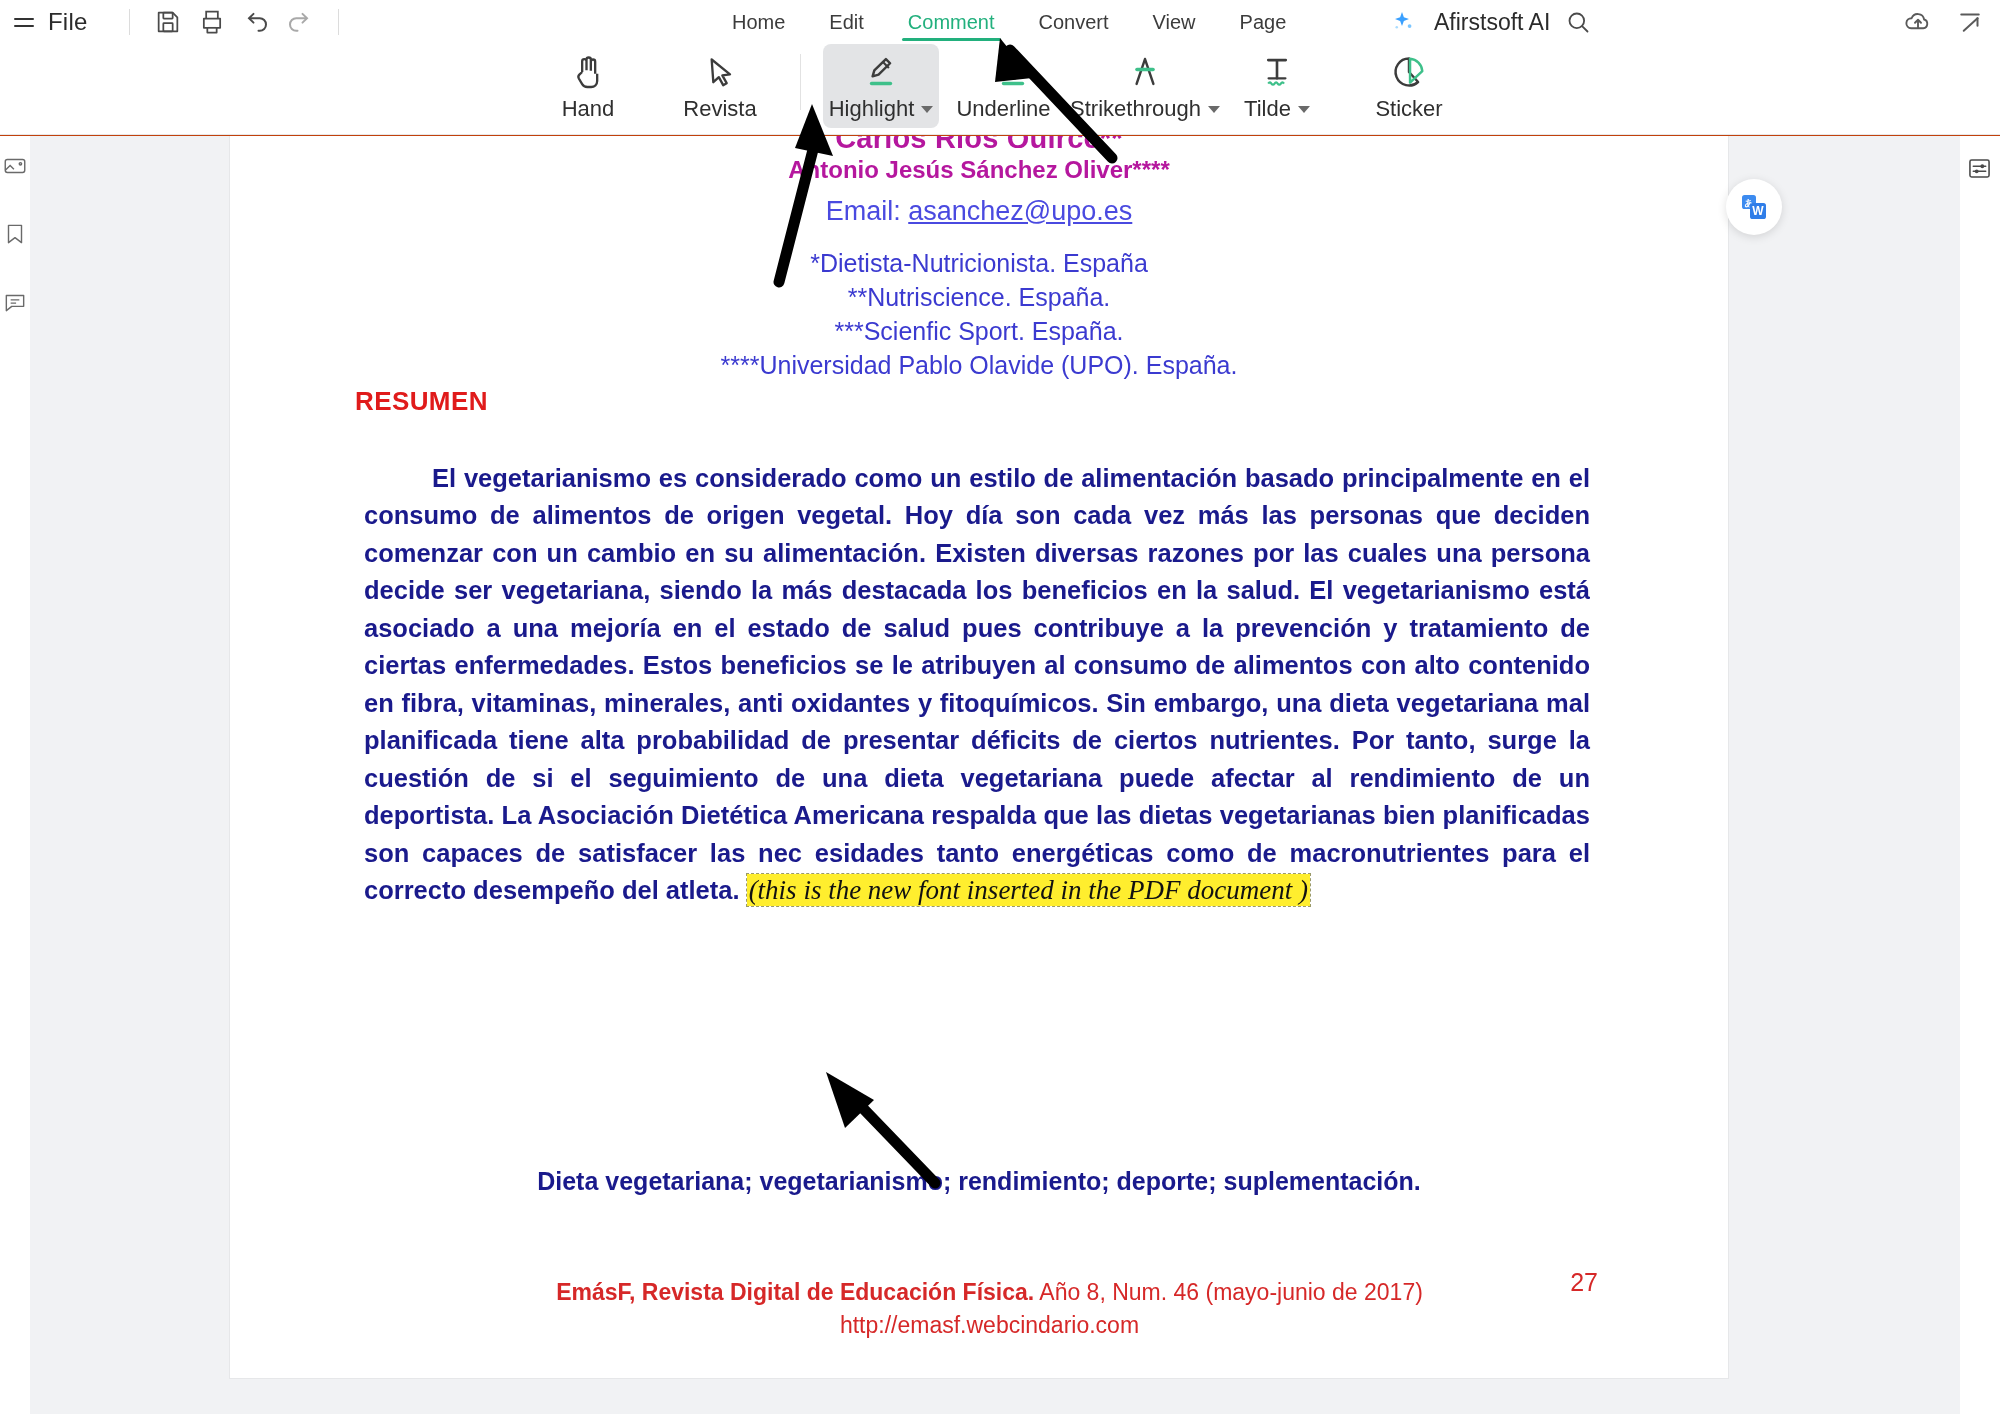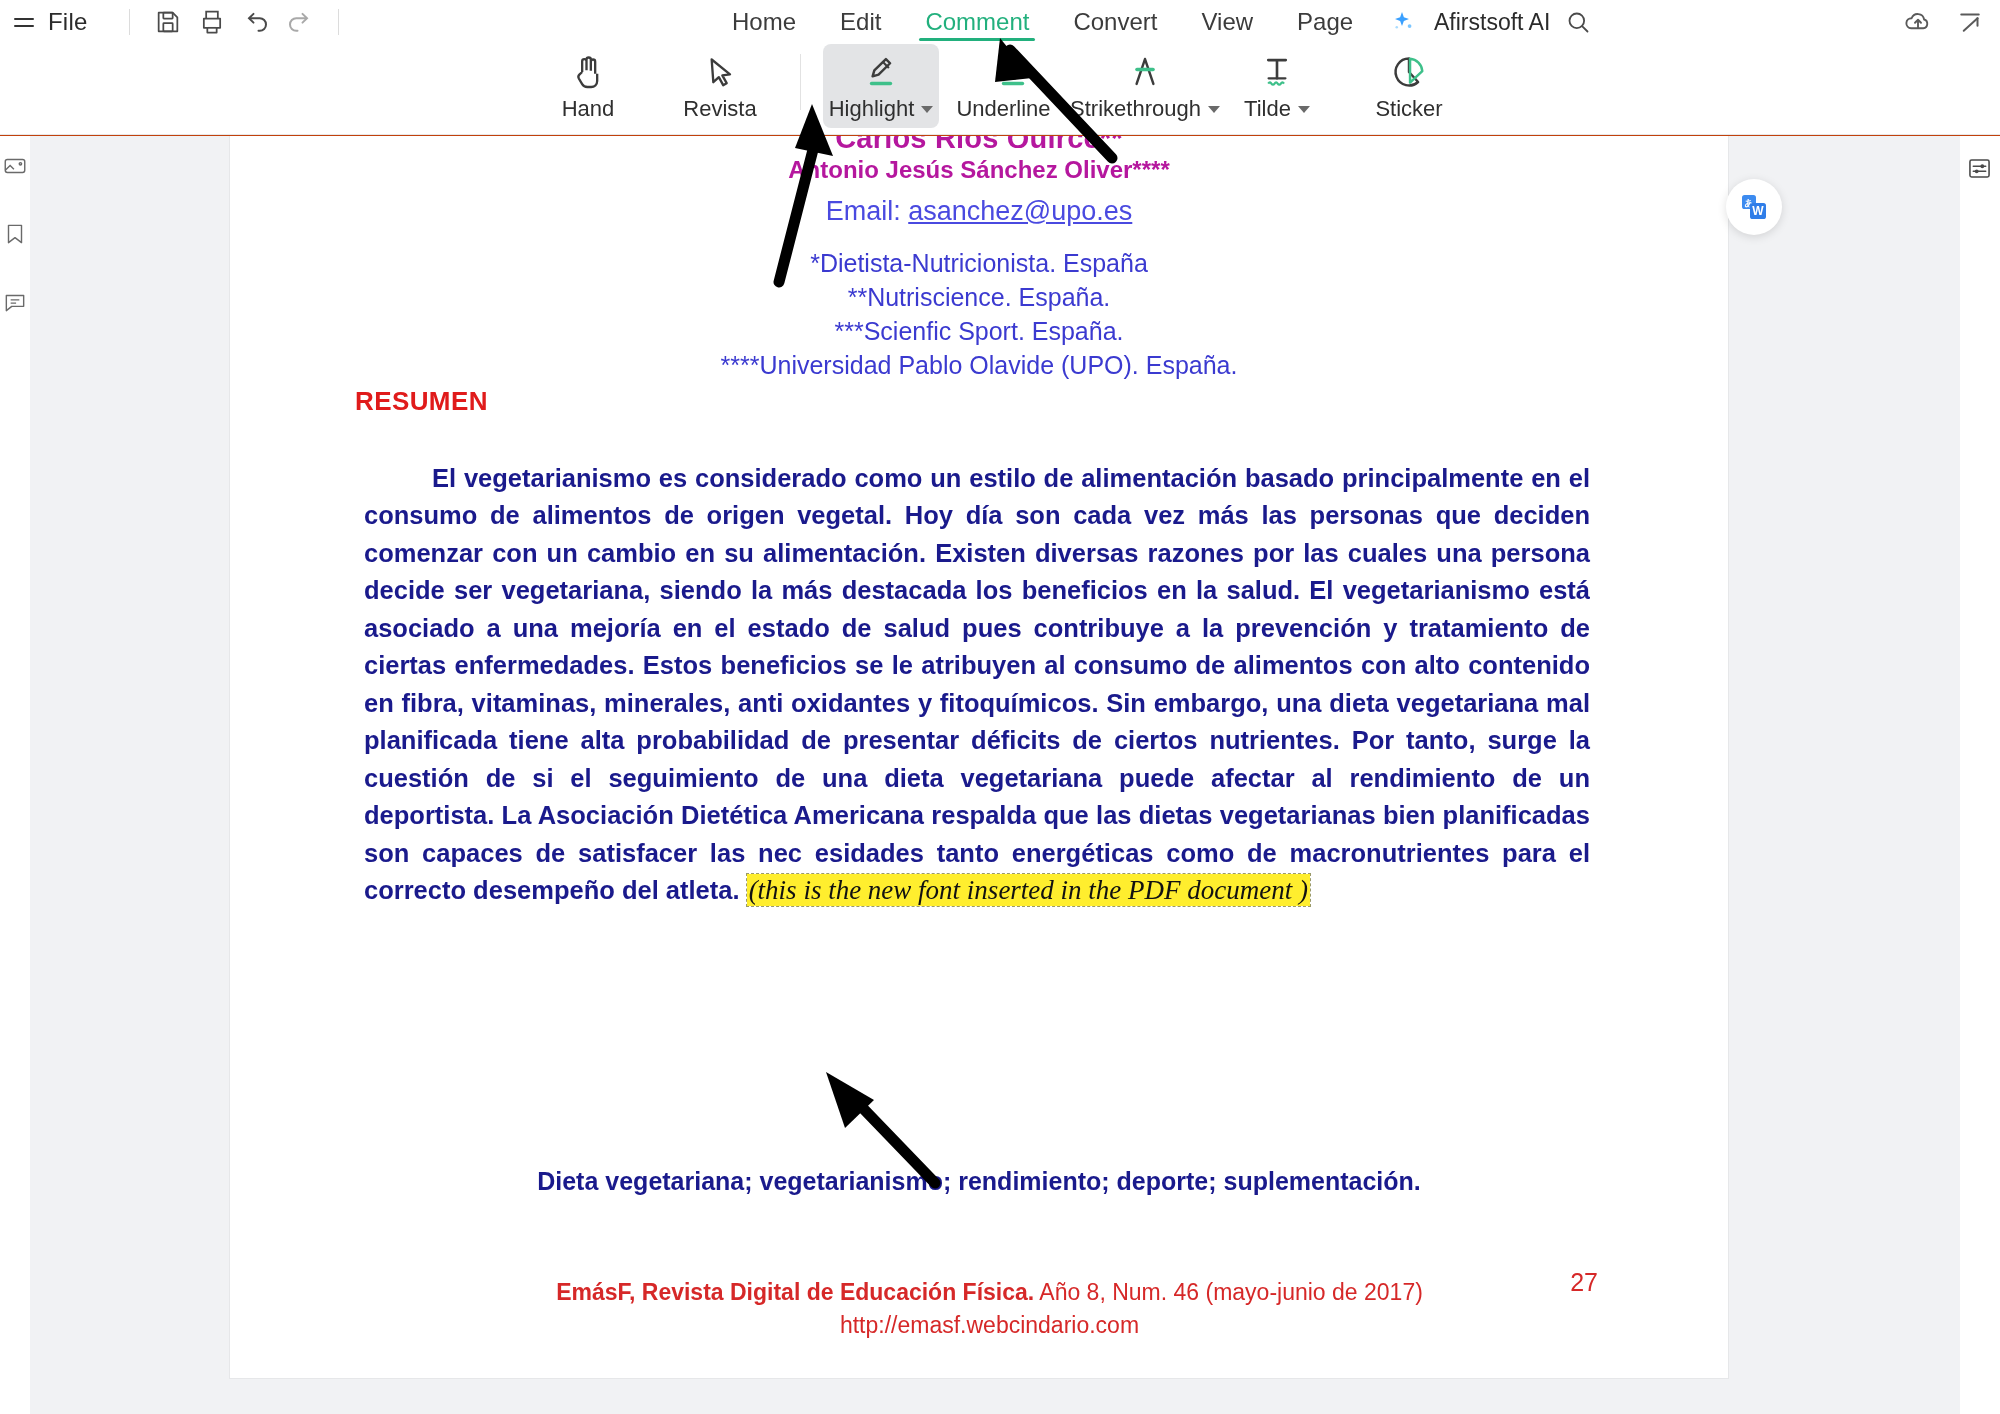--- a/index.html
+++ b/index.html
@@ -81,21 +81,21 @@
     position: absolute;
     left: 710px;
     top: 0;
     height: 44px;
     display: flex;
     align-items: center;
     gap: 0px;
   }
   .tab {
     position: relative;
-    font-size: 24px;
+    font-size: 20px;
     color: #3c3c3c;
     padding: 0 22px;
     height: 44px;
     line-height: 44px;
     cursor: pointer;
     white-space: nowrap;
   }
   .tab.active { color: #22b07d; }
   .tab.active::after {
     content: "";

